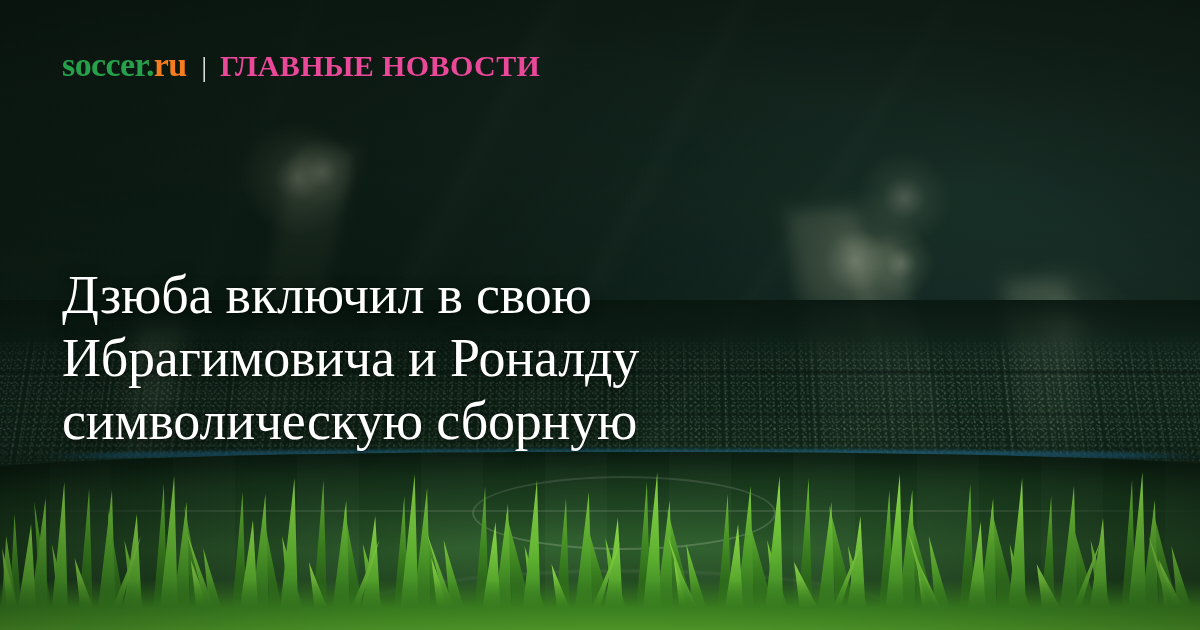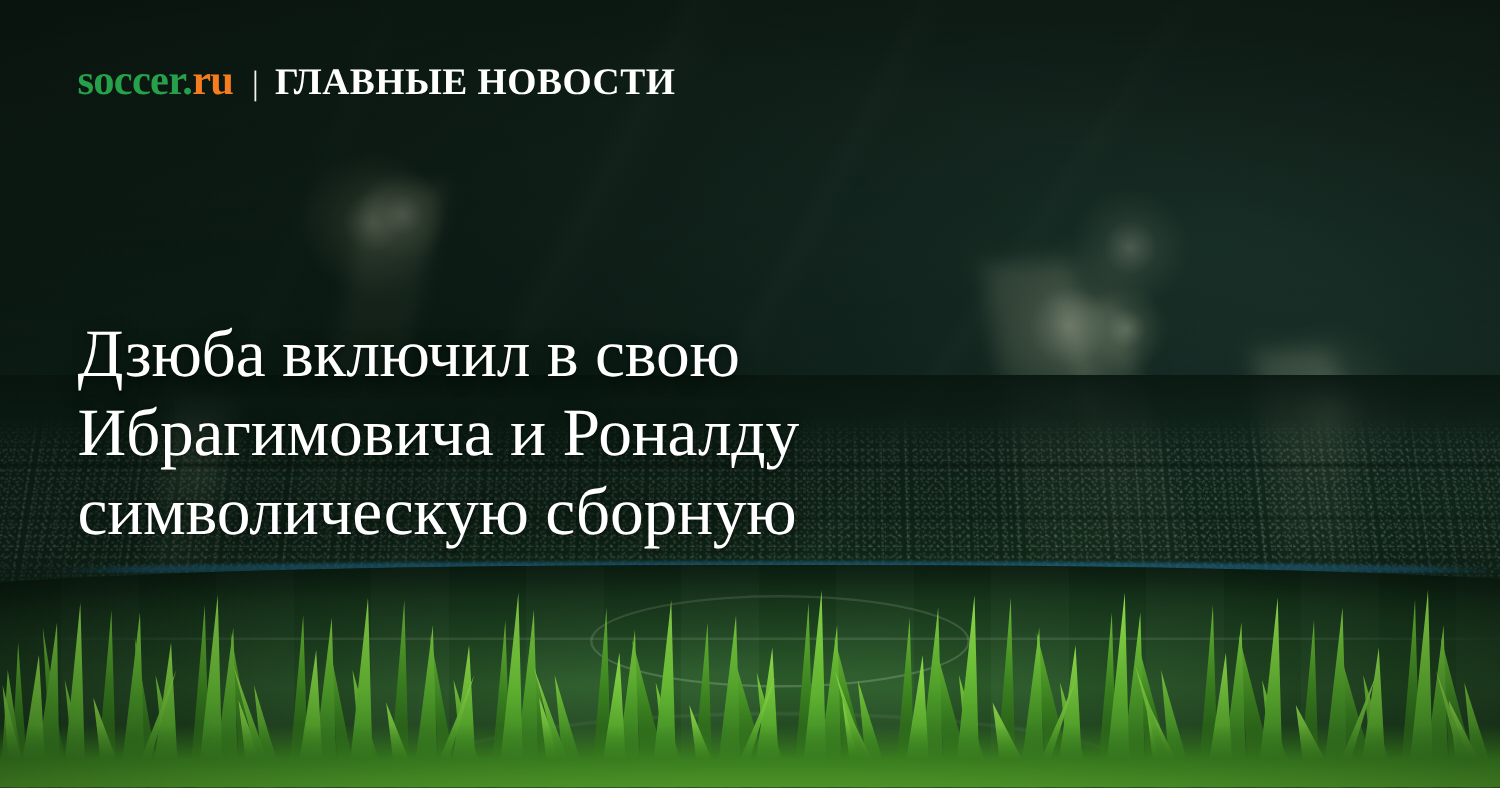--- a/index.html
+++ b/index.html
@@ -235,31 +235,31 @@
 
   #brand-sep {
     color: #ffffff;
     font-size: 27px;
     font-weight: 400;
     margin: 0 13px 0 15px;
     line-height: 1;
     opacity: .95;
   }
   #kicker {
-    color: #ffffff;
+    color: #ec4899;
     font-size: 30px;
     font-weight: 700;
     letter-spacing: 0.4px;
     line-height: 1;
   }
 
   #headline {
     position: absolute;
     left: 62px;
-    top: 216px;
+    top: 228px;
     width: 820px;
     color: #ffffff;
     font-size: 54px;
     font-weight: 400;
     line-height: 63px;
     letter-spacing: -0.2px;
     text-shadow: 0 2px 14px rgba(3,12,7,0.62), 0 1px 3px rgba(3,12,7,0.5);
   }
   #headline .hl-line { display: block; white-space: nowrap; }
 </style>

